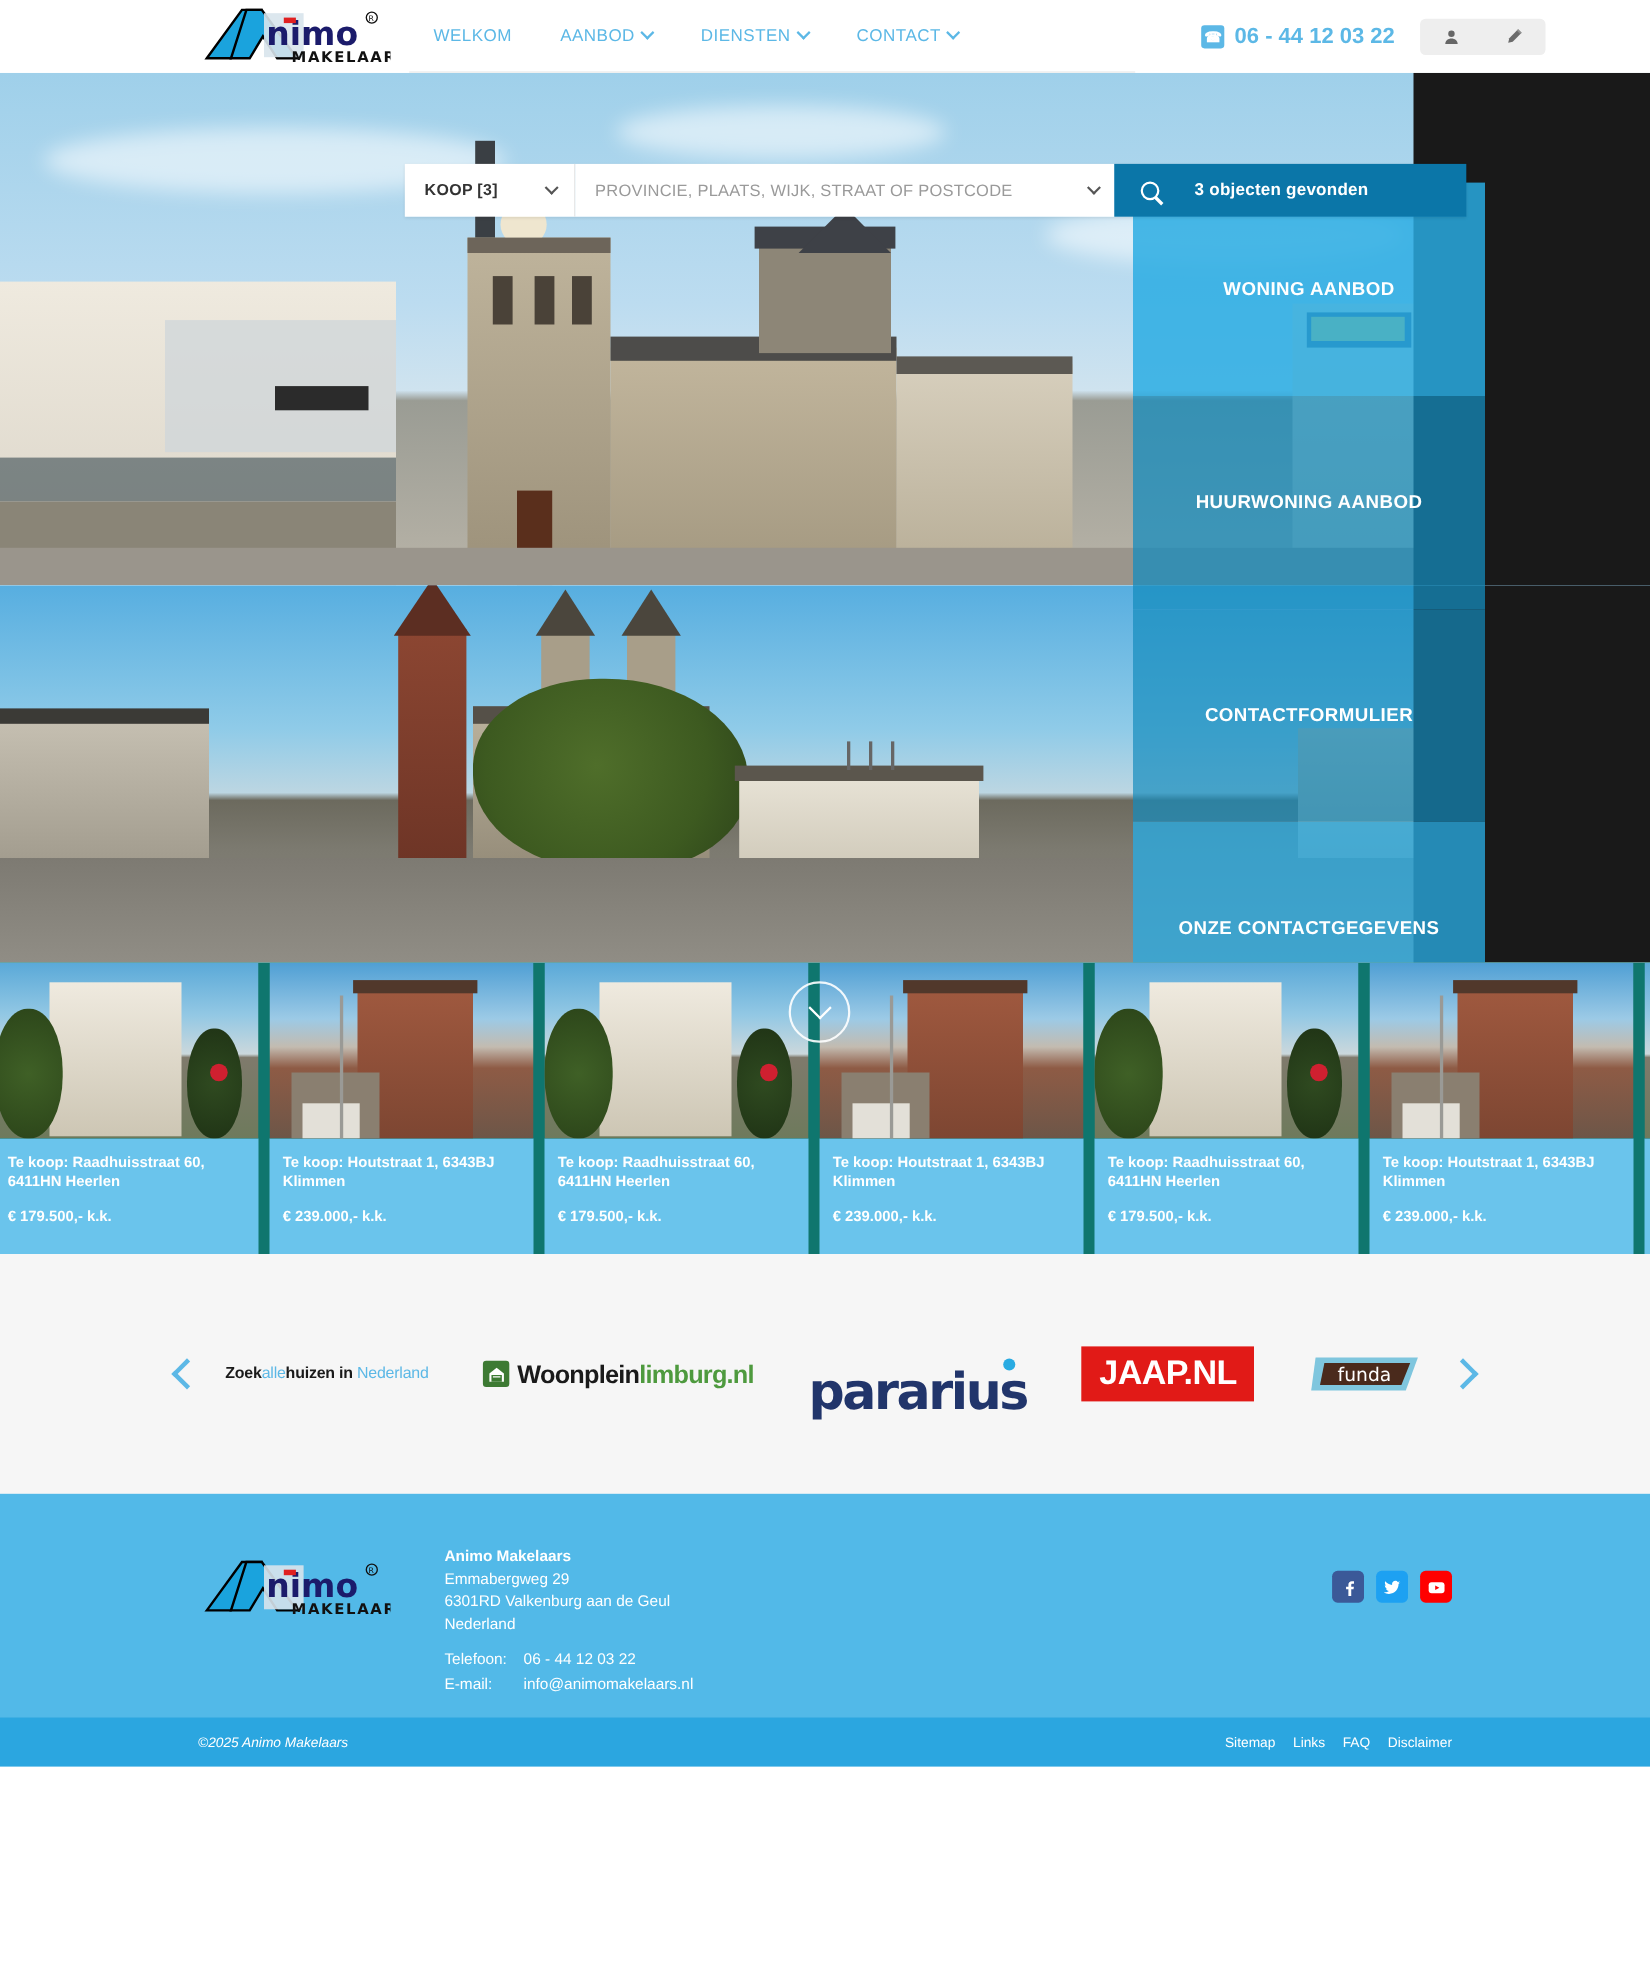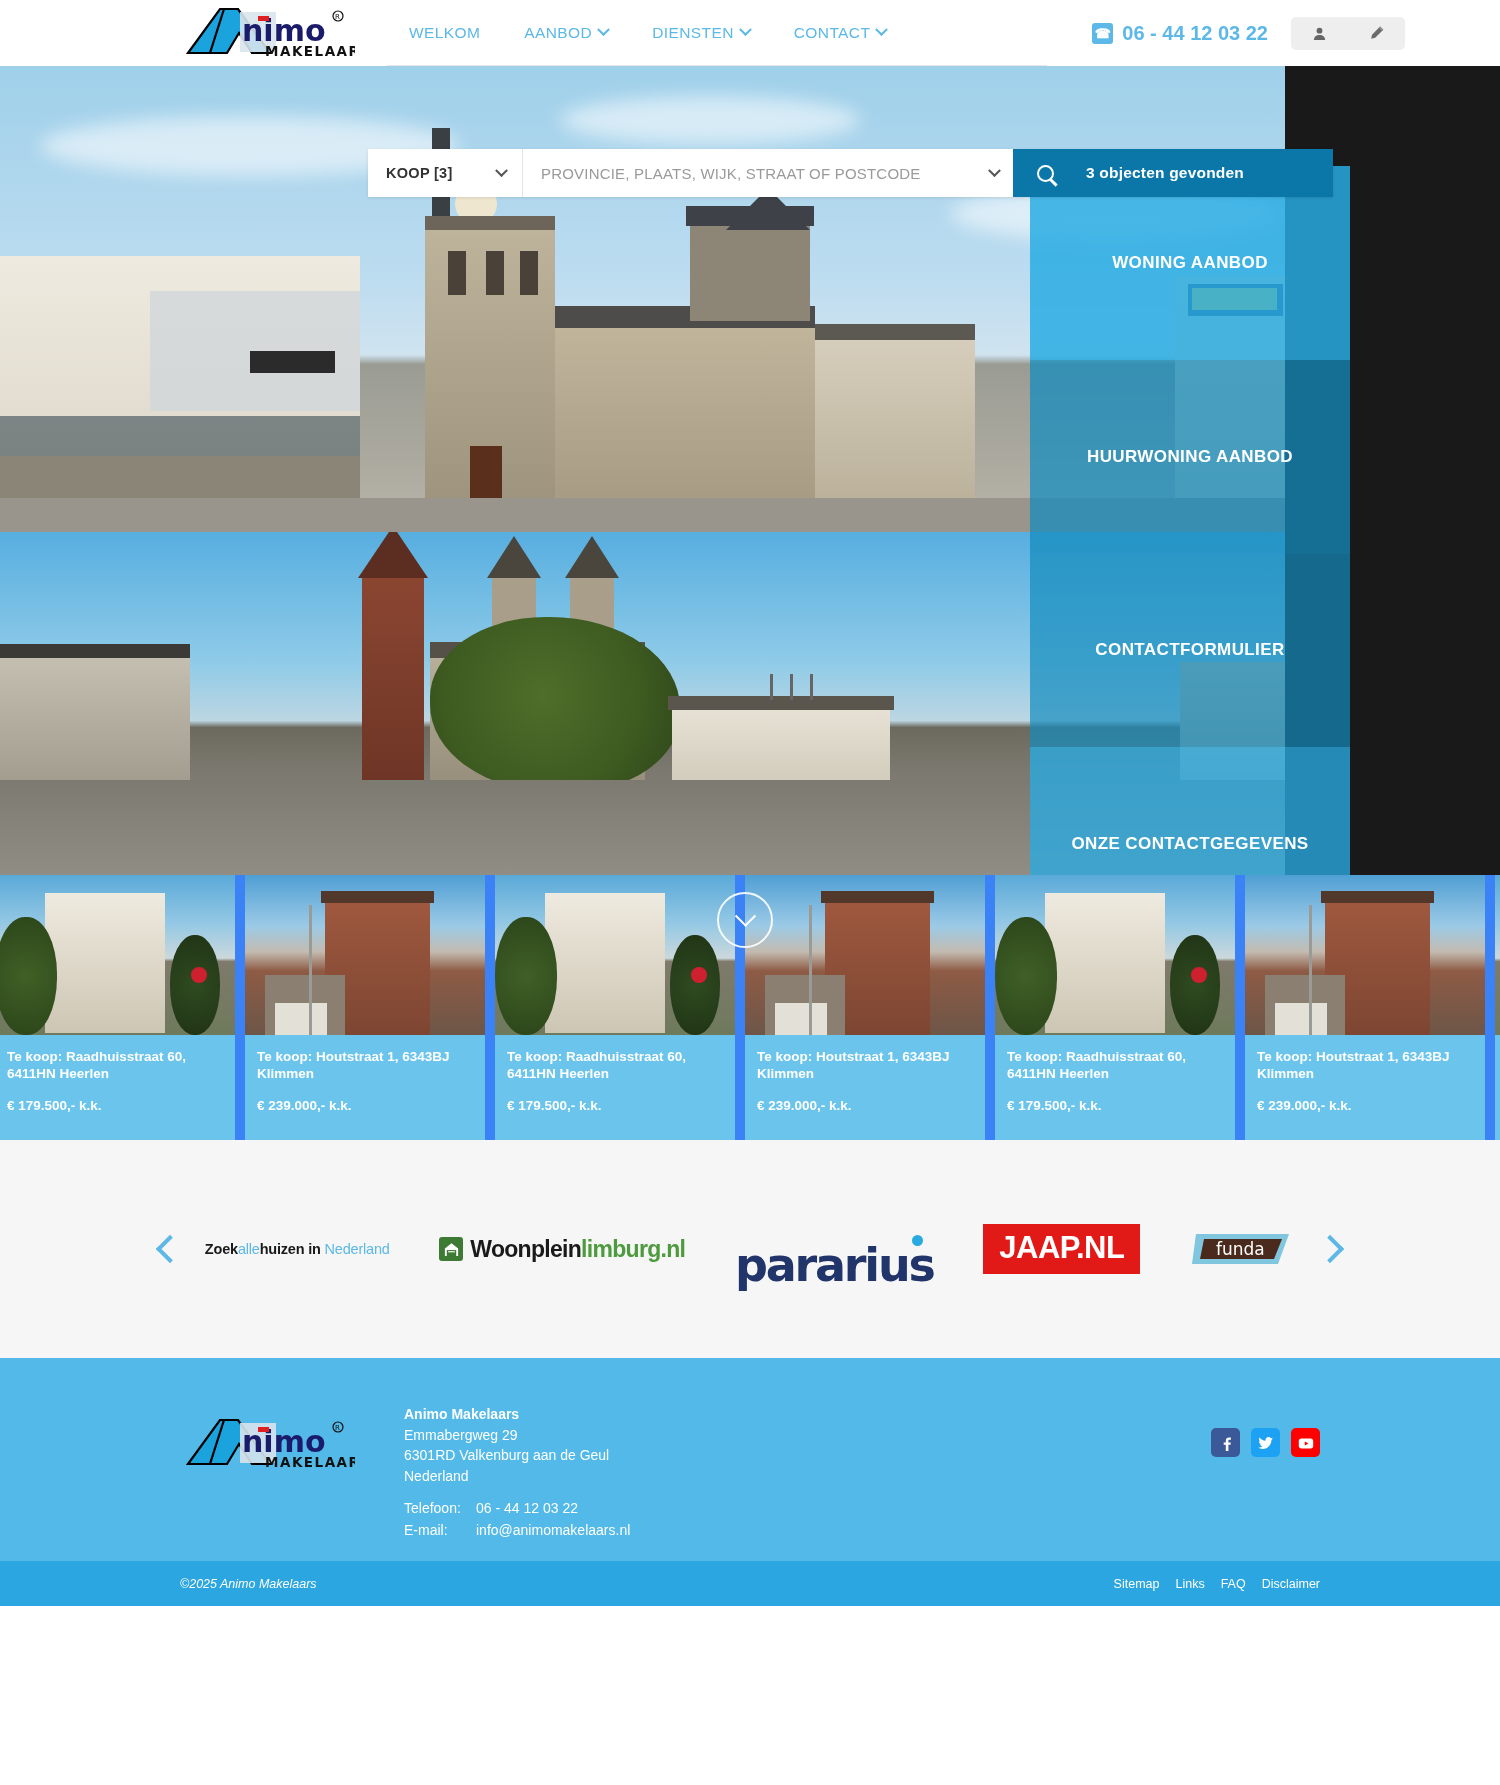--- a/index.html
+++ b/index.html
@@ -18,21 +18,21 @@
     display: flex;
     align-items: center;
     border-bottom: 1px solid #ffffff;
     z-index: 40;
   }
   .logo-wrap { position: absolute; left: 180px; top: 3px; width: 175px; height: 58px; }
   .logo-svg { display:block; }
 
   .mainnav {
     position: absolute;
-    left: 387px;
+    left: 372px;
     top: 0;
     height: 66px;
     display: flex;
     align-items: center;
     gap: 0px;
     border-bottom: 1px solid #e6e6e6;
     width: 660px;
   }
   .mainnav .navitem {
     display: flex;
@@ -171,21 +171,21 @@
     border-right: 2.5px solid #fff; border-bottom: 2.5px solid #fff;
     transform: rotate(45deg) translate(-3px,-3px);
   }
 
   
   .propstrip {
     position: relative;
     height: 265px;
     display: flex; gap: 10px;
     overflow: hidden;
-    background:#3b82f6;
+    background:#0f766e;
   }
   .card { width: 240px; flex:none; position:relative; }
   .card:first-child { margin-left: -5px; }
   .card-photo { height: 160px; overflow:hidden; position:relative; }
   .ph-a { position:absolute; inset:0; background: linear-gradient(#5aa9d8 0%, #93c8e4 30%, #cbd8dc 52%, #7f7a6c 54%, #6e7a5c 100%); }
   .ph-b { position:absolute; inset:0; background: linear-gradient(#4f9fd4 0%, #9ccae6 32%, #c3bbb0 48%, #8e5b45 60%, #6d5648 100%); }
   .card-body {
     background: #6ac4ec; color:#fff;
     padding: 13px 12px 14px 12px;
     height: 105px;

